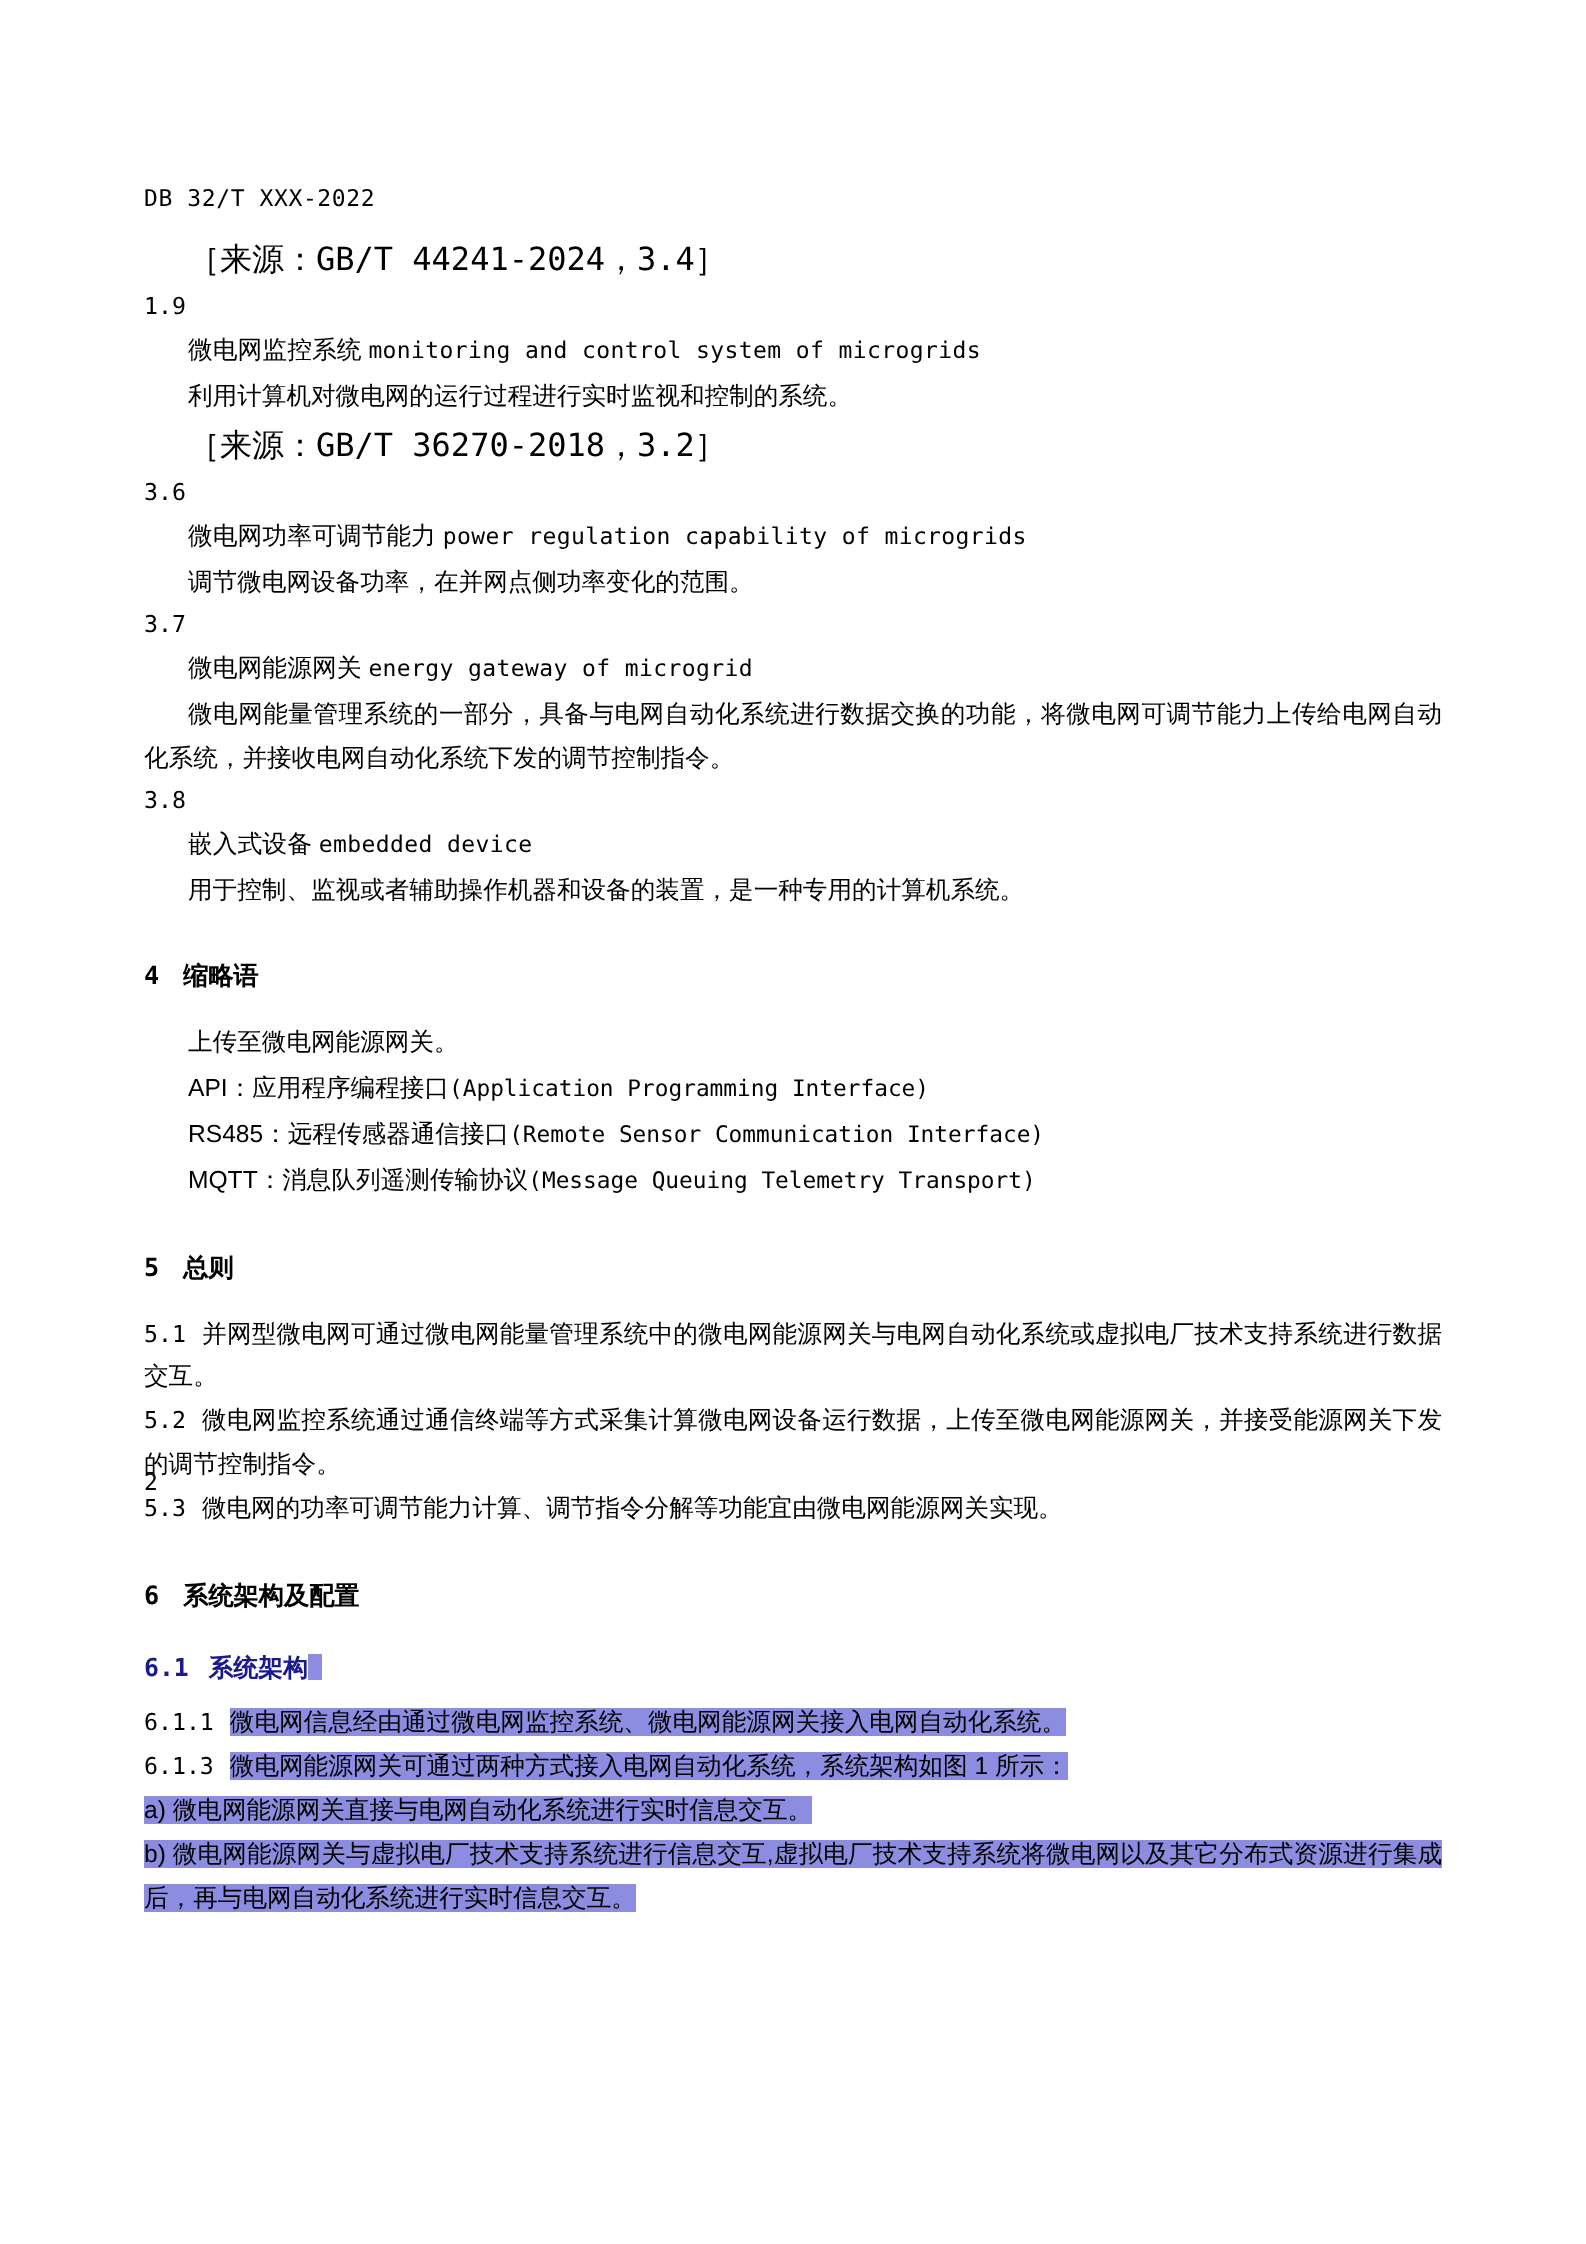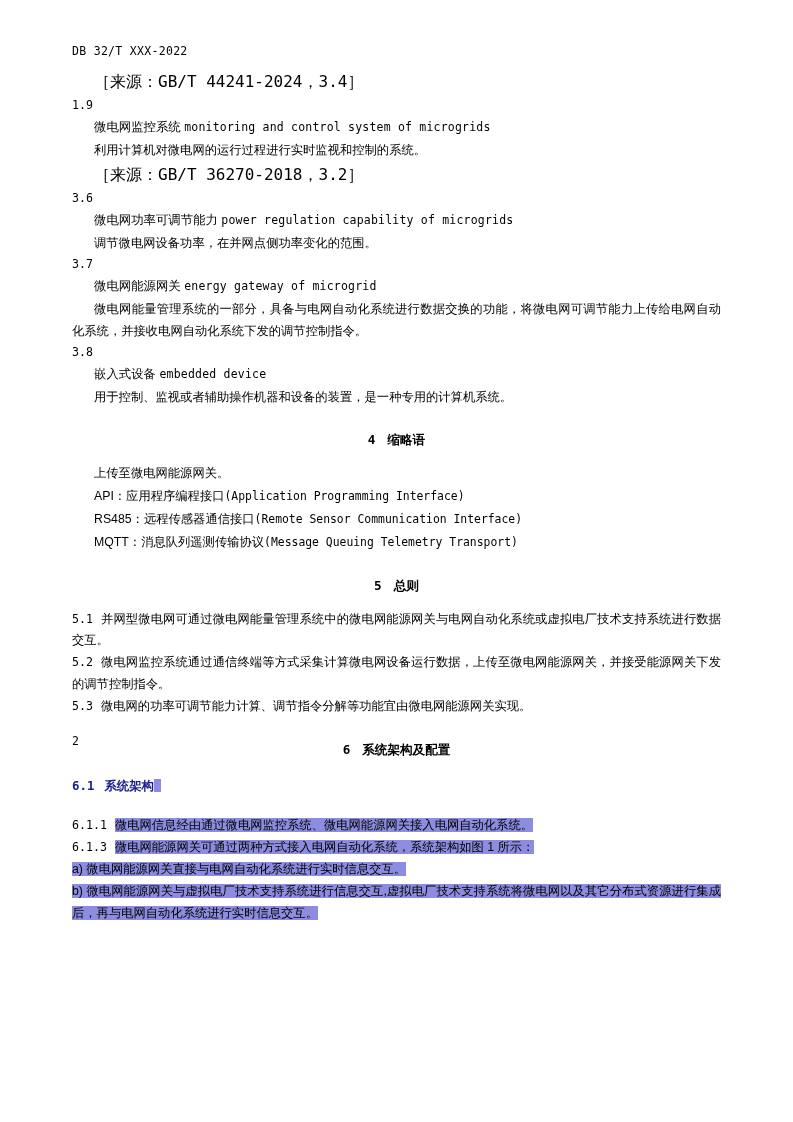--- a/index.html
+++ b/index.html
@@ -14,21 +14,21 @@
     color: #000000;
     position: relative;
     overflow: hidden;
   }
   .page {
     position: absolute;
     left: 0; top: 0;
     width: 793px;
     height: 796px;
     box-sizing: border-box;
-    padding: 44px 72px 0 72px;
+    padding: 92px 72px 0 72px;
   }
   .header {
     font-family: "DejaVu Sans Mono", monospace;
     font-size: 11.5px;
     letter-spacing: 0.3px;
     margin: 0 0 10px 0;
     padding-left: 0px;
   }
   .src-line {
     font-family: "DejaVu Sans Mono", monospace;
@@ -63,21 +63,20 @@
   }
   .term-def.hang {
     margin-left: 0;
     text-indent: 22px;
   }
   .sec-head {
     font-size: 12.6px;
     font-weight: bold;
     margin: 22px 0 12px 0;
     line-height: 1.6;
-    text-align: center;
   }
   .sec-head .n {
     font-family: "DejaVu Sans Mono", monospace;
     font-weight: bold;
     margin-right: 12px;
   }
   .sub-head {
     font-size: 12.4px;
     font-weight: bold;
     margin: 18px 0 8px 0;
@@ -118,21 +117,21 @@
     background: #8c8ce0;
   }
   .caret {
     display: inline-block;
     width: 7px;
     height: 13px;
     background: #8c8ce0;
     vertical-align: -2px;
   }
   .block-6 {
-    margin-top: 20px;
+    margin-top: 8px;
   }
   .footer-page {
     position: absolute;
     left: 72px;
     bottom: 48px;
     font-family: "DejaVu Sans Mono", monospace;
     font-size: 11.5px;
   }
 </style>
 </head>

